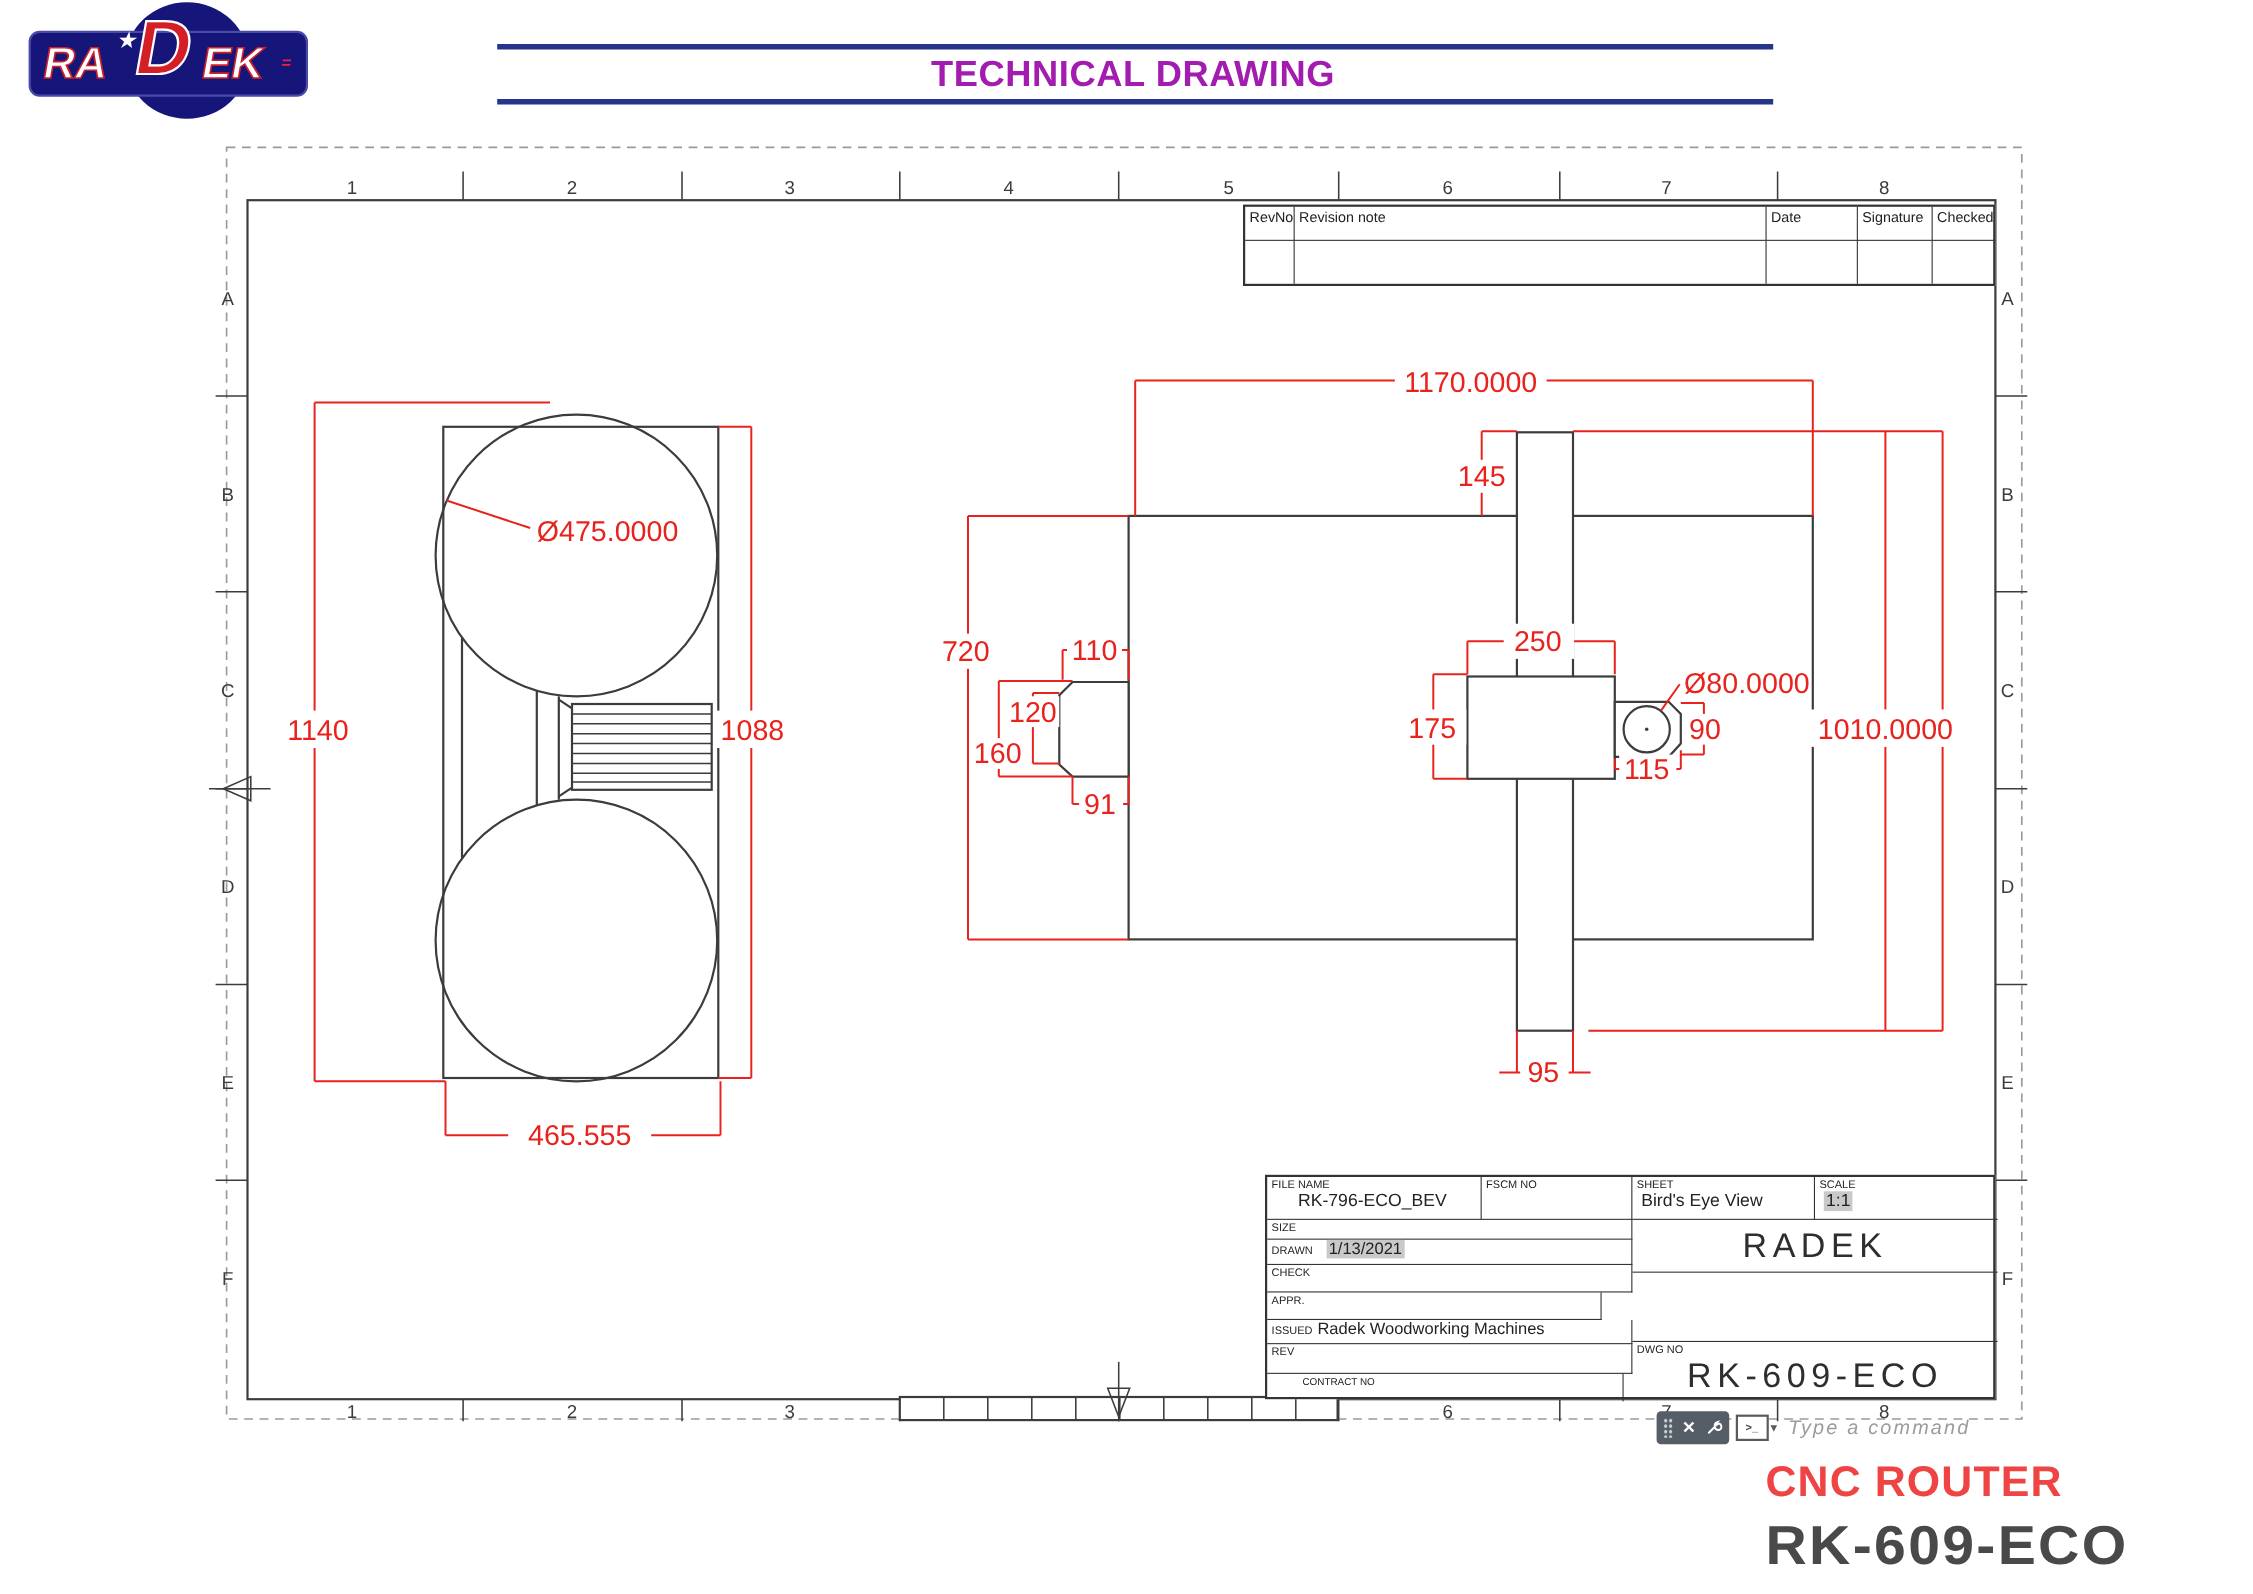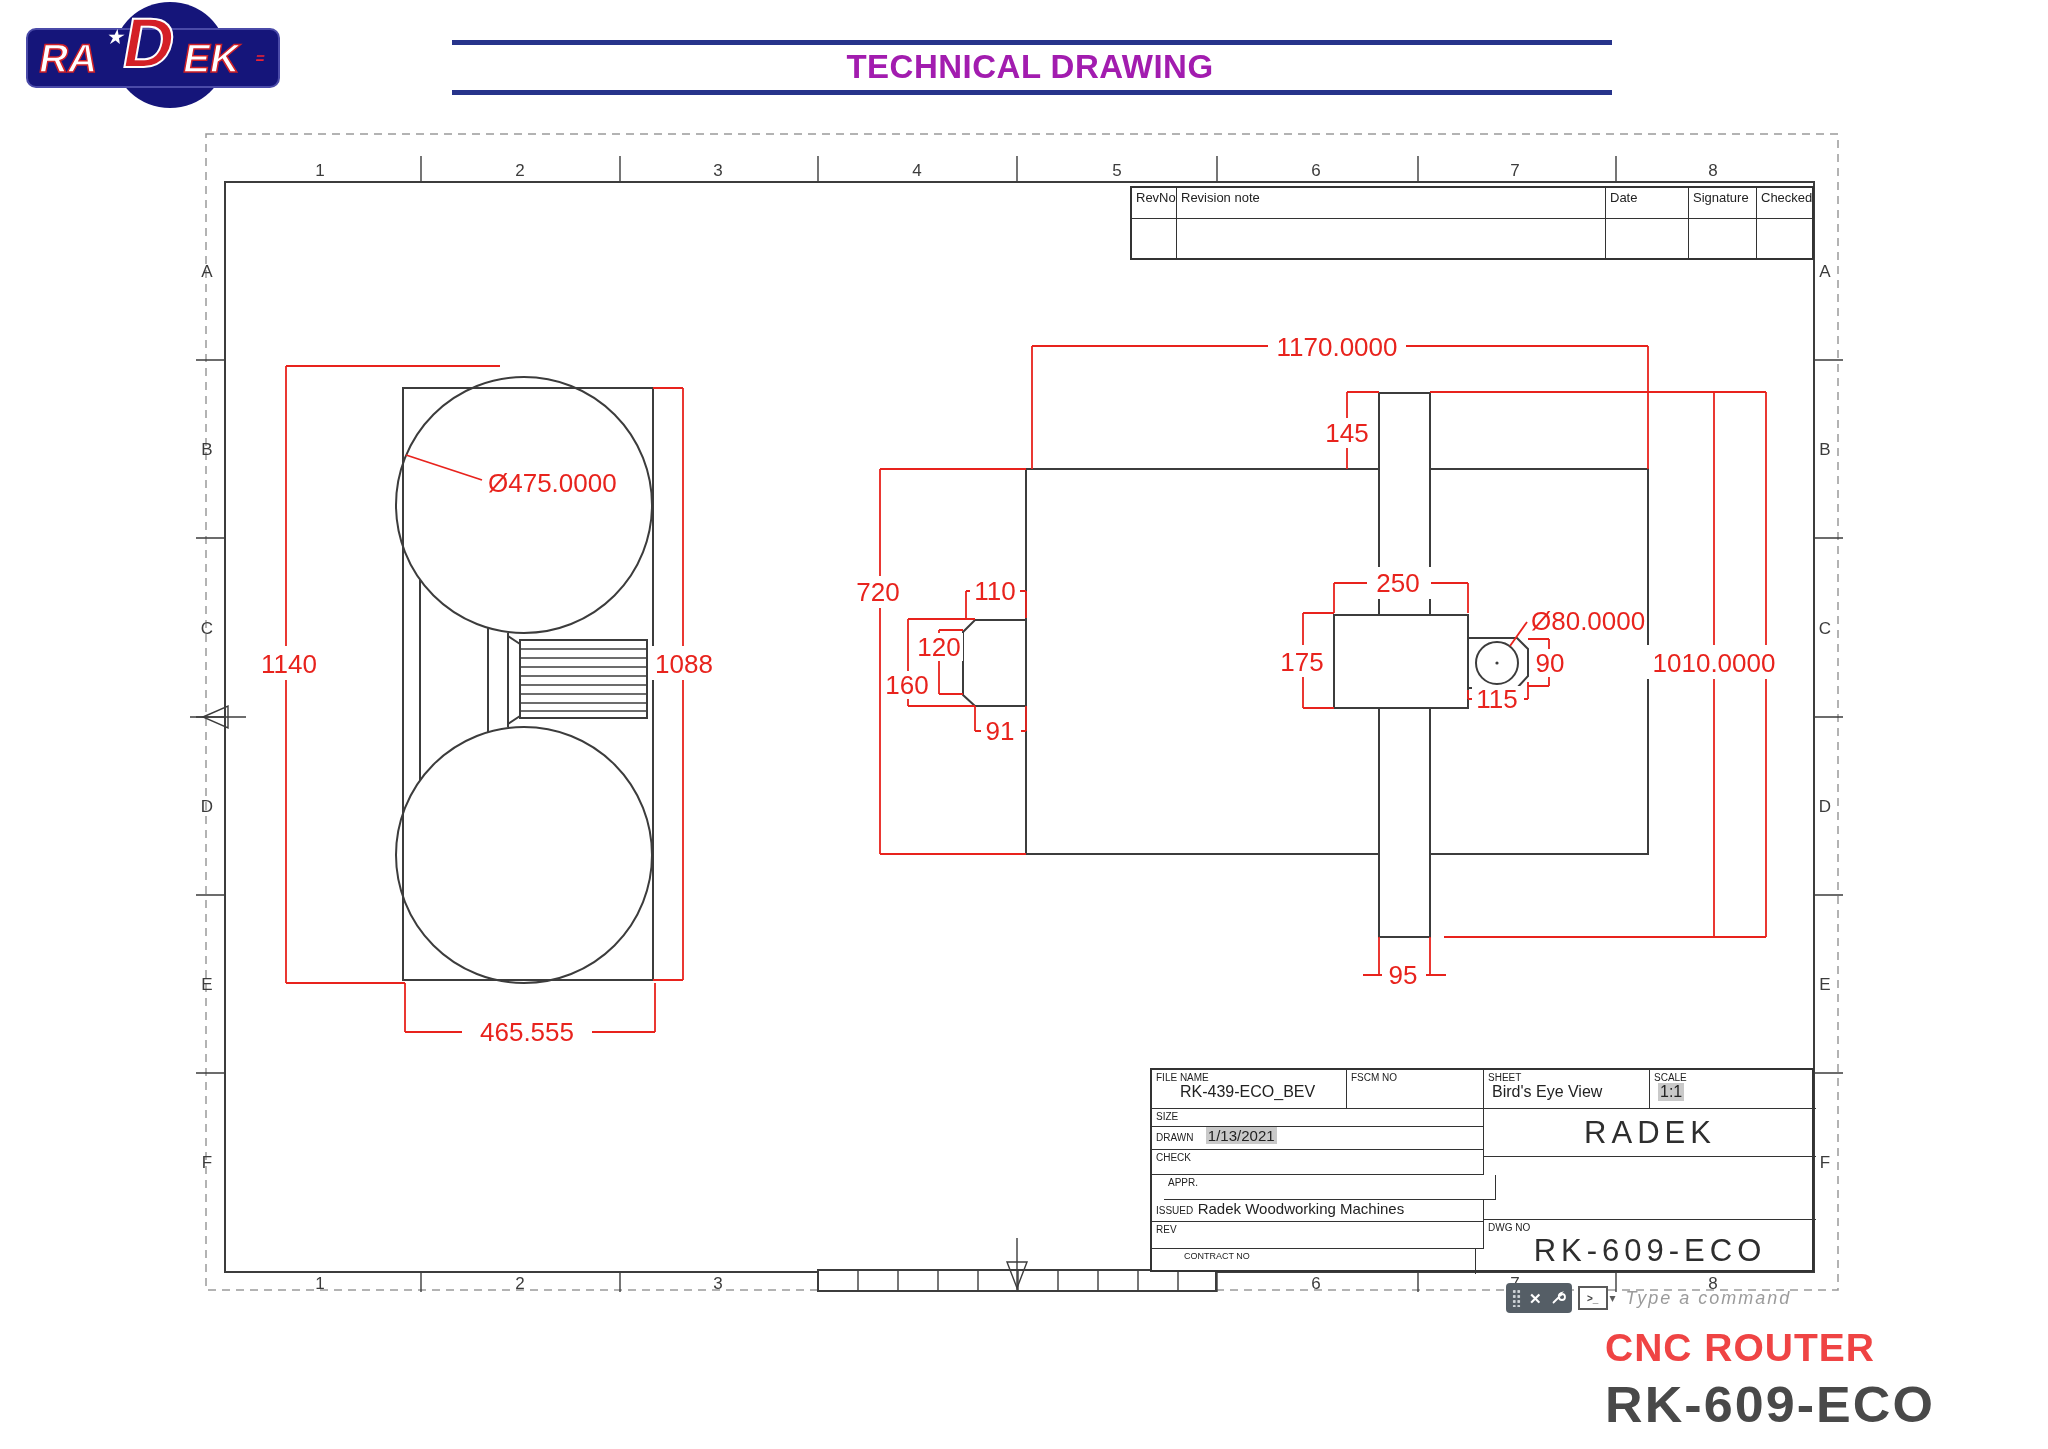--- a/index.html
+++ b/index.html
@@ -228,21 +228,21 @@
     <div class="cell bdy" style="left:0;width:45px;"></div>
     <div class="cell bdy" style="left:45px;width:429px;"></div>
     <div class="cell bdy" style="left:474px;width:83px;"></div>
     <div class="cell bdy" style="left:557px;width:68px;"></div>
     <div class="cell bdy last" style="left:625px;width:57px;"></div>
   </div>
 
   <div id="title-block">
     <div class="c" style="left:0;top:0;width:195px;height:39px;">
       <span class="lbl">FILE NAME</span>
-      <span class="val">RK-439-ECO_BEV</span>
+      <span class="val">RK-796-ECO_BEV</span>
     </div>
     <div class="c" style="left:195px;top:0;width:137px;height:39px;">
       <span class="lbl">FSCM NO</span>
     </div>
     <div class="c" style="left:332px;top:0;width:166px;height:39px;">
       <span class="lbl">SHEET</span>
       <span class="val" style="padding-left:8px;">Bird's Eye View</span>
     </div>
     <div class="c" style="left:498px;top:0;width:166px;height:39px;border-right:none;">
       <span class="lbl">SCALE</span>
@@ -252,21 +252,21 @@
     <div class="c" style="left:0;top:39px;width:332px;height:18px;">
       <span class="lbl">SIZE</span>
     </div>
     <div class="c" style="left:0;top:57px;width:332px;height:23px;">
       <span class="lbl" style="display:inline-block;">DRAWN</span>
       <span class="hl" style="font-size:15px;margin-left:8px;">1/13/2021</span>
     </div>
     <div class="c" style="left:0;top:80px;width:332px;height:25px;">
       <span class="lbl">CHECK</span>
     </div>
-    <div class="c" style="left:12px;top:105px;width:332px;height:25px;">
+    <div class="c" style="left:0;top:105px;width:304px;height:25px;">
       <span class="lbl">APPR.</span>
     </div>
     <div class="c" style="left:0;top:130px;width:332px;height:22px;">
       <span class="lbl" style="display:inline-block;">ISSUED</span>
       <span style="font-size:15px;">Radek Woodworking Machines</span>
     </div>
     <div class="c" style="left:0;top:152px;width:332px;height:27px;">
       <span class="lbl">REV</span>
     </div>
     <div class="c" style="left:0;top:179px;width:296px;height:25px;border-bottom:none;margin-left:28px;">

